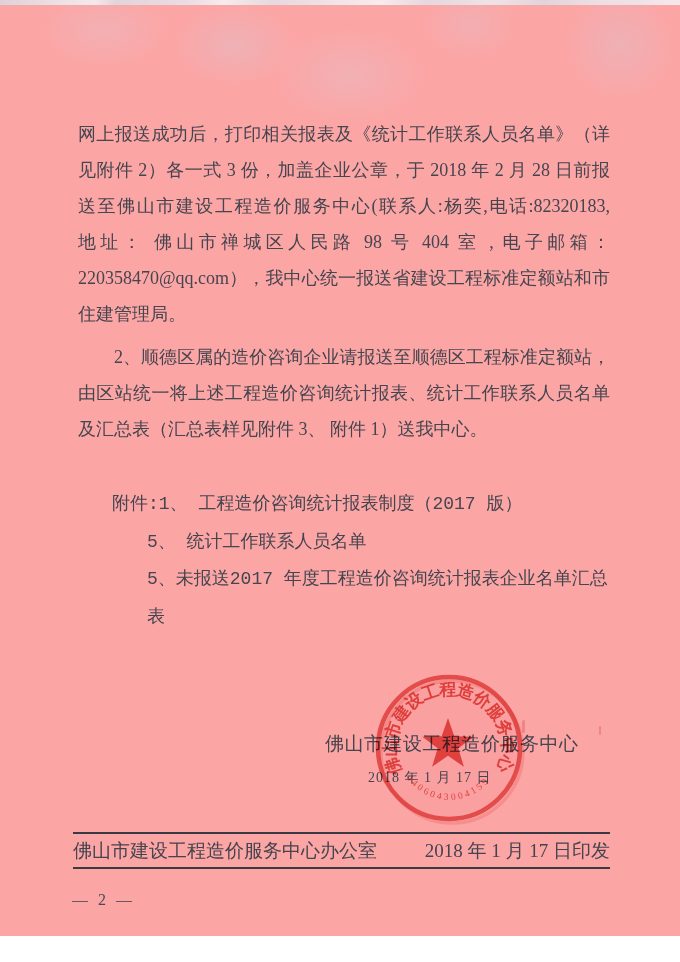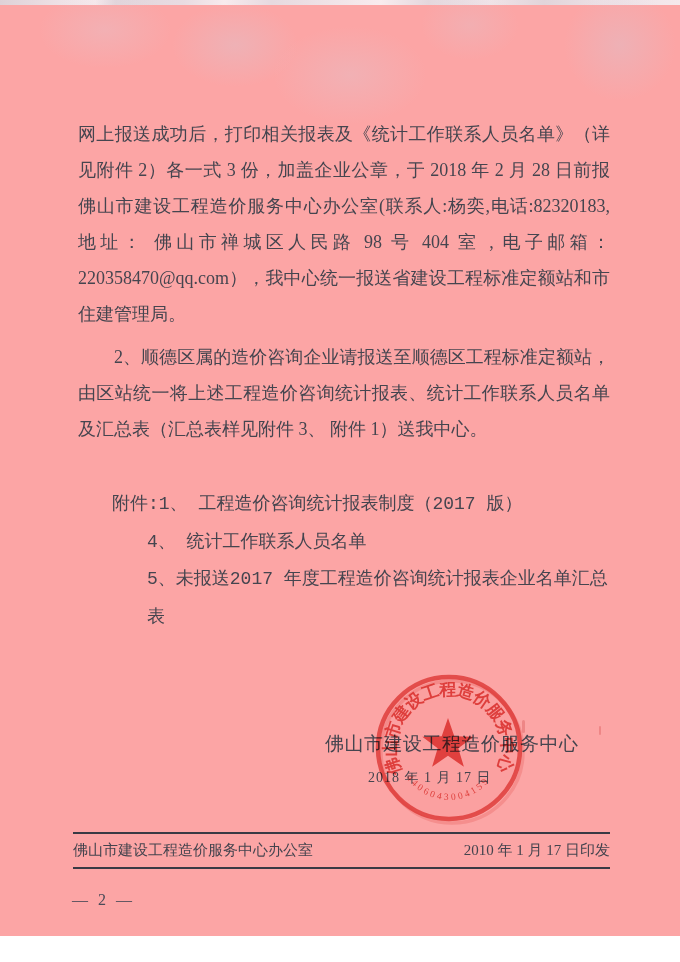--- a/index.html
+++ b/index.html
@@ -46,51 +46,51 @@
   .seal{position:absolute;left:372px;top:670px;width:154px;height:156px;mix-blend-mode:multiply;}
   .speck{position:absolute;background:rgba(226,110,110,.55);border-radius:2px;}
   .speck1{left:522px;top:720px;width:3px;height:13px;}
   .speck2{left:599px;top:726px;width:2px;height:9px;}
   .speck3{left:367px;top:741px;width:2px;height:8px;opacity:.6;}
   
   .footer-band{
     position:absolute;left:73px;top:832px;width:537px;height:33px;
     border-top:2px solid #3a3a44;border-bottom:2px solid #3a3a44;
     display:flex;align-items:center;justify-content:space-between;
-    font-size:15px;color:#44444e;
+    font-size:19px;color:#44444e;
   }
   .page-num{position:absolute;left:72px;top:891px;font-size:16px;letter-spacing:3px;color:#4b4b58;}
 </style>
 </head>
 <body>
 
 <div class="page">
 
   <div class="top-edge"></div>
   <div class="scan-haze"></div>
 
   <div class="body-col">
     <div class="para1">
       <div class="ln jl">网上报送成功后，打印相关报表及《统计工作联系人员名单》（详</div>
       <div class="ln jl">见附件 2）各一式 3 份，加盖企业公章，于 2018 年 2 月 28 日前报</div>
-      <div class="ln jl">佛山市建设工程造价服务中心办公室(联系人:杨奕,电话:82320183,</div>
+      <div class="ln jl">送至佛山市建设工程造价服务中心(联系人:杨奕,电话:82320183,</div>
       <div class="ln jl">地址： 佛山市禅城区人民路 98 号 404 室 , 电子邮箱：</div>
       <div class="ln jl">220358470@qq.com），我中心统一报送省建设工程标准定额站和市</div>
       <div class="ln">住建管理局。</div>
     </div>
 
     <div class="para2">
       <div class="ln jl indent">2、顺德区属的造价咨询企业请报送至顺德区工程标准定额站，</div>
       <div class="ln jl">由区站统一将上述工程造价咨询统计报表、统计工作联系人员名单</div>
       <div class="ln">及汇总表（汇总表样见附件 3、 附件 1）送我中心。</div>
     </div>
 
     <div class="atts">
       <div class="att-ln att-first"><span>附件:</span><span>1、 工程造价咨询统计报表制度（2017 版）</span></div>
-      <div class="att-ln att-rest">4、 统计工作联系人员名单</div>
+      <div class="att-ln att-rest">5、 统计工作联系人员名单</div>
       <div class="att-ln att-rest">5、未报送2017 年度工程造价咨询统计报表企业名单汇总表</div>
     </div>
   </div>
 
   <div class="sig-org">佛山市建设工程造价服务中心</div>
   <div class="sig-date">2018 年 1 月 17 日</div>
 
   <div class="speck speck1"></div>
   <div class="speck speck2"></div>
   <div class="speck speck3"></div>
@@ -106,18 +106,18 @@
     <text font-size="17" font-weight="bold" fill="rgba(221,75,71,0.88)" font-family="Liberation Serif, DejaVu Serif, serif">
       <textPath href="#sealTextArc" startOffset="0" textLength="214">佛山市建设工程造价服务中心</textPath>
     </text>
     <text font-size="9.5" fill="rgba(221,75,71,0.85)" letter-spacing="1" font-family="Liberation Serif, DejaVu Serif, serif">
       <textPath href="#sealCodeArc" startOffset="0" textLength="95">4406043004159</textPath>
     </text>
   </svg>
 
   <div class="footer-band">
     <span>佛山市建设工程造价服务中心办公室</span>
-    <span>2010 年 1 月 17 日印发</span>
+    <span>2018 年 1 月 17 日印发</span>
   </div>
 
   <div class="page-num">— 2 —</div>
 
 </div>
 
 </body></html>

